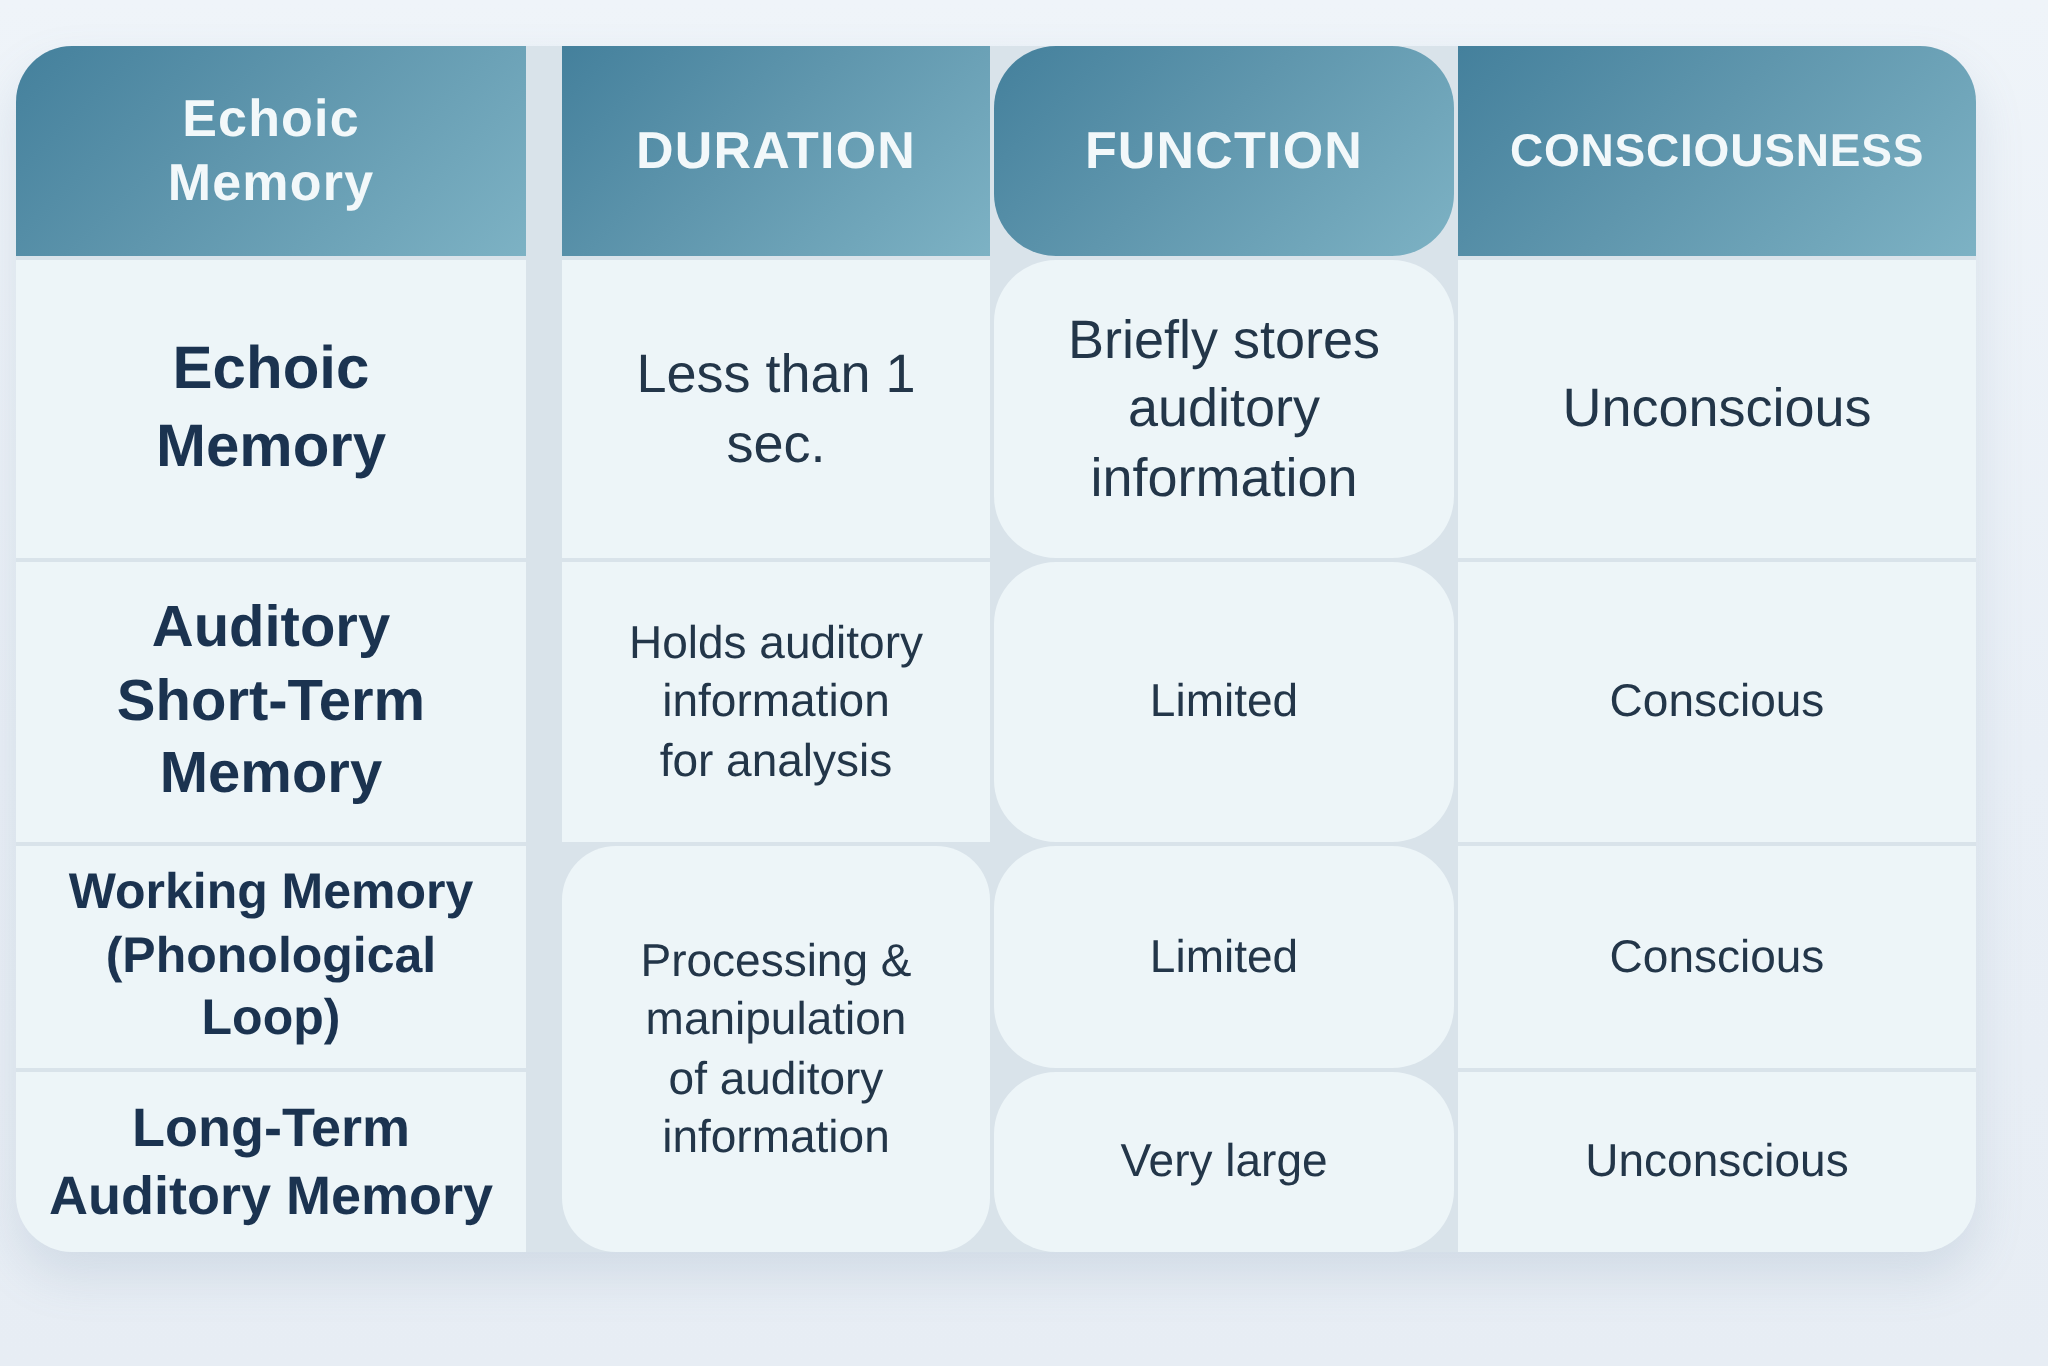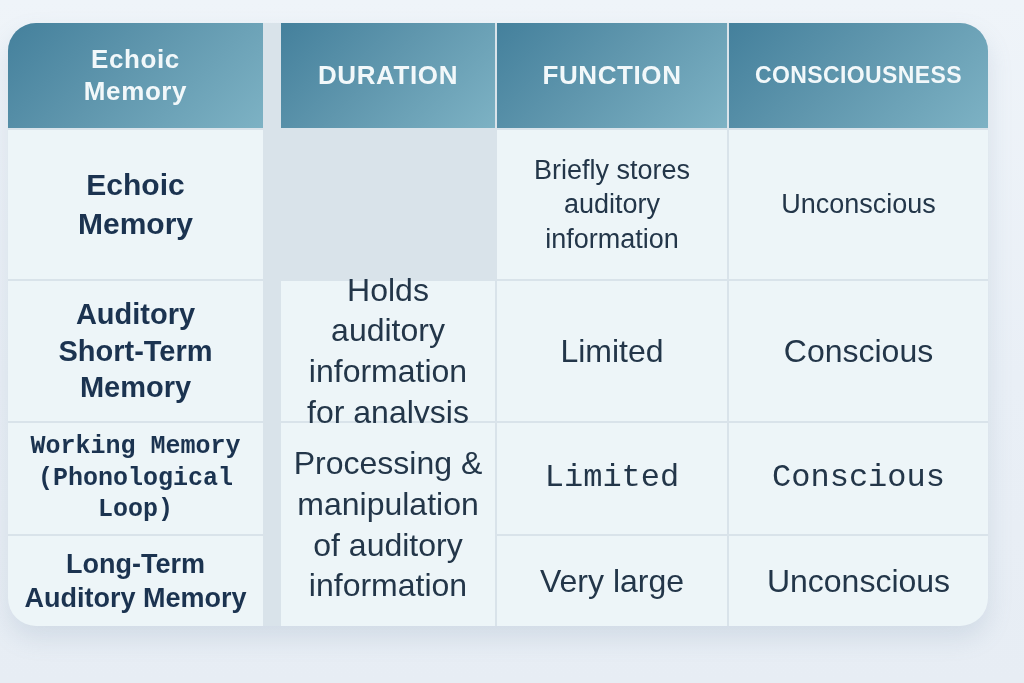--- a/index.html
+++ b/index.html
@@ -32,21 +32,21 @@
   .cell {
     display: flex;
     align-items: center;
     justify-content: center;
     text-align: center;
     white-space: pre-line;
     padding: 4px 8px;
     box-sizing: border-box;
     background: #edf5f8;
     color: #233649;
-    font-size: 32px;
+    font-size: 23px;
     line-height: 1.27;
   }
   .hdr {
     background: linear-gradient(135deg, #44809c 0%, #5f96ad 45%, #7db2c4 100%);
     color: #f2f8fa;
     font-weight: 700;
     font-size: 26px;
     letter-spacing: 0.6px;
     line-height: 1.2;
   }
@@ -59,38 +59,40 @@
     font-weight: 700;
     color: #1b3350;
   }
   .lbl-xl { font-size: 30px; }
   .lbl-lg { font-size: 29px; }
   .lbl-md { font-size: 27px; }
   .lbl-sm { font-size: 25px; }
   .body-lg { font-size: 27px; }
   
   .gc1 { grid-column: 1; } .gc2 { grid-column: 2; margin-left: 16px; }
-  .gc3 { grid-column: 3; } .gc4 { grid-column: 4; }
+  .gc3 { grid-column: 3; border-radius: 31px; } .gc4 { grid-column: 4; }
   .gr1 { grid-row: 1; } .gr2 { grid-row: 2; } .gr3 { grid-row: 3; }
-  .gr4 { grid-row: 4; font-family: Liberation Mono, monospace; } .gr5 { grid-row: 5; }
-  .span2 { grid-row: 4 / span 2; }
+  .gr4 { grid-row: 4; } .gr5 { grid-row: 5; }
+  .span2 { grid-row: 4 / span 2; border-radius: 27px; }
 </style>
 </head>
 <body>
 
 <div class="table-wrap">
 
   <div class="cell hdr gc1 gr1">Echoic
 Memory</div>
   <div class="cell hdr gc2 gr1">DURATION</div>
   <div class="cell hdr gc3 gr1">FUNCTION</div>
   <div class="cell hdr hdr-small gc4 gr1">CONSCIOUSNESS</div>
 
   <div class="cell lbl lbl-xl gc1 gr2">Echoic
 Memory</div>
+  <div class="cell body-lg gc2 gr2">Less than 1
+sec.</div>
   <div class="cell body-lg gc3 gr2">Briefly stores
 auditory
 information</div>
   <div class="cell body-lg gc4 gr2">Unconscious</div>
 
   <div class="cell lbl lbl-lg gc1 gr3">Auditory
 Short-Term
 Memory</div>
   <div class="cell gc2 gr3">Holds auditory
 information

